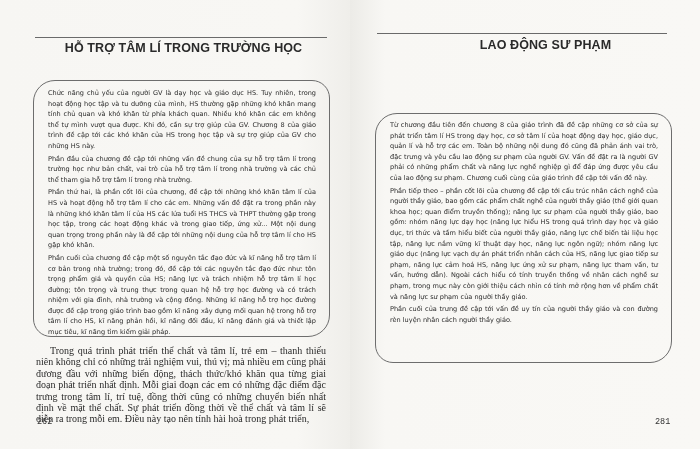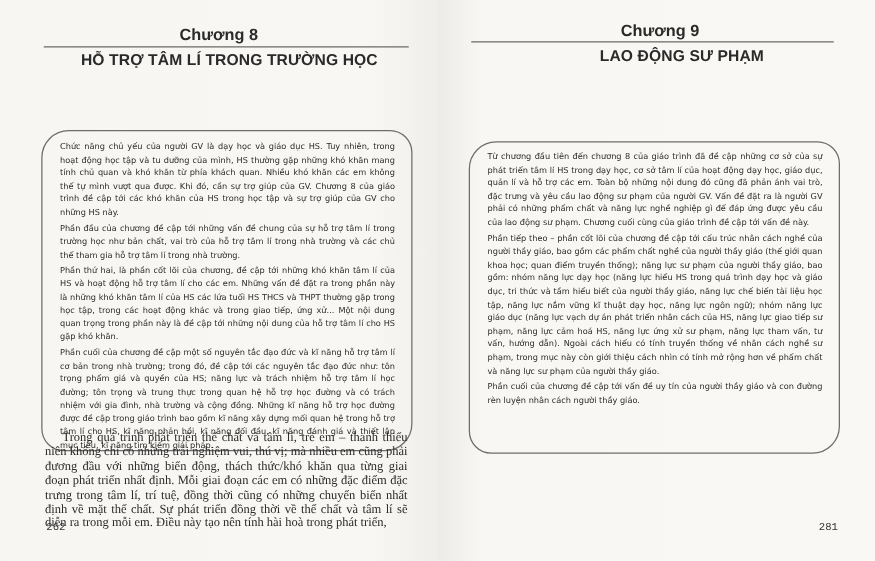--- a/index.html
+++ b/index.html
@@ -58,48 +58,46 @@
       font-family: Liberation Mono, monospace;
       font-size: 8.5px; color: #333;
     }
   </style>
 </head>
 <body>
 
 <div class="spread">
 
   <div class="page left">
-    <div class="chapter-num" style="top:20px;">Chương 8</div>
     <div class="chapter-rule" style="left:35px; width:292px; top:37px;"></div>
     <div class="chapter-title" style="top:40px;">HỖ TRỢ TÂM LÍ TRONG TRƯỜNG HỌC</div>
 
-    <div class="summary-box" style="left:33px; top:80px; width:297px; height:257px;margin-top:24px;">
+    <div class="summary-box" style="left:33px; top:80px; width:297px; height:257px;">
       <p>Chức năng chủ yếu của người GV là dạy học và giáo dục HS. Tuy nhiên, trong hoạt động học tập và tu dưỡng của mình, HS thường gặp những khó khăn mang tính chủ quan và khó khăn từ phía khách quan. Nhiều khó khăn các em không thể tự mình vượt qua được. Khi đó, cần sự trợ giúp của GV. Chương 8 của giáo trình đề cập tới các khó khăn của HS trong học tập và sự trợ giúp của GV cho những HS này.</p>
       <p>Phần đầu của chương đề cập tới những vấn đề chung của sự hỗ trợ tâm lí trong trường học như bản chất, vai trò của hỗ trợ tâm lí trong nhà trường và các chủ thể tham gia hỗ trợ tâm lí trong nhà trường.</p>
       <p>Phần thứ hai, là phần cốt lõi của chương, đề cập tới những khó khăn tâm lí của HS và hoạt động hỗ trợ tâm lí cho các em. Những vấn đề đặt ra trong phần này là những khó khăn tâm lí của HS các lứa tuổi HS THCS và THPT thường gặp trong học tập, trong các hoạt động khác và trong giao tiếp, ứng xử... Một nội dung quan trọng trong phần này là đề cập tới những nội dung của hỗ trợ tâm lí cho HS gặp khó khăn.</p>
       <p>Phần cuối của chương đề cập một số nguyên tắc đạo đức và kĩ năng hỗ trợ tâm lí cơ bản trong nhà trường; trong đó, đề cập tới các nguyên tắc đạo đức như: tôn trọng phẩm giá và quyền của HS; năng lực và trách nhiệm hỗ trợ tâm lí học đường; tôn trọng và trung thực trong quan hệ hỗ trợ học đường và có trách nhiệm với gia đình, nhà trường và cộng đồng. Những kĩ năng hỗ trợ học đường được đề cập trong giáo trình bao gồm kĩ năng xây dựng mối quan hệ trong hỗ trợ tâm lí cho HS, kĩ năng phản hồi, kĩ năng đối đầu, kĩ năng đánh giá và thiết lập mục tiêu, kĩ năng tìm kiếm giải pháp.</p>
     </div>
 
     <div class="body-text" style="left:36px; top:345px; width:290px;">
       <span class="indent"></span><span>Trong quá trình phát triển thể chất và tâm lí, trẻ em – thanh thiếu niên không chỉ có những trải nghiệm vui, thú vị; mà nhiều em cũng phải đương đầu với những biến động, thách thức/khó khăn qua từng giai đoạn phát triển nhất định. Mỗi giai đoạn các em có những đặc điểm đặc trưng trong tâm lí, trí tuệ, đồng thời cũng có những chuyển biến nhất định về mặt thể chất. Sự phát triển đồng thời về thể chất và tâm lí sẽ diễn ra trong mỗi em. Điều này tạo nên tính hài hoà trong phát triển,</span>
     </div>
 
     <div class="page-number" style="left:37px; top:417px;">262</div>
   </div>
 
   <div class="page right">
-    <div class="chapter-num" style="top:17px; left:6px;">Chương 9</div>
     <div class="chapter-rule" style="left:27px; width:290px; top:33px;"></div>
     <div class="chapter-title" style="top:37px; left:24px;">
       <div>LAO ĐỘNG SƯ PHẠM</div>
     </div>
 
     <div class="summary-box" style="left:25px; top:113px; width:297px; height:250px; padding-top:6px;">
       <p>Từ chương đầu tiên đến chương 8 của giáo trình đã đề cập những cơ sở của sự phát triển tâm lí HS trong dạy học, cơ sở tâm lí của hoạt động dạy học, giáo dục, quản lí và hỗ trợ các em. Toàn bộ những nội dung đó cũng đã phản ánh vai trò, đặc trưng và yêu cầu lao động sư phạm của người GV. Vấn đề đặt ra là người GV phải có những phẩm chất và năng lực nghề nghiệp gì để đáp ứng được yêu cầu của lao động sư phạm. Chương cuối cùng của giáo trình đề cập tới vấn đề này.</p>
       <p>Phần tiếp theo – phần cốt lõi của chương đề cập tới cấu trúc nhân cách nghề của người thầy giáo, bao gồm các phẩm chất nghề của người thầy giáo (thế giới quan khoa học; quan điểm truyền thống); năng lực sư phạm của người thầy giáo, bao gồm: nhóm năng lực dạy học (năng lực hiểu HS trong quá trình dạy học và giáo dục, tri thức và tầm hiểu biết của người thầy giáo, năng lực chế biến tài liệu học tập, năng lực nắm vững kĩ thuật dạy học, năng lực ngôn ngữ); nhóm năng lực giáo dục (năng lực vạch dự án phát triển nhân cách của HS, năng lực giao tiếp sư phạm, năng lực cảm hoá HS, năng lực ứng xử sư phạm, năng lực tham vấn, tư vấn, hướng dẫn). Ngoài cách hiểu có tính truyền thống về nhân cách nghề sư phạm, trong mục này còn giới thiệu cách nhìn có tính mở rộng hơn về phẩm chất và năng lực sư phạm của người thầy giáo.</p>
-      <p>Phần cuối của chương đề cập tới vấn đề uy tín của người thầy giáo và con đường rèn luyện nhân cách người thầy giáo.</p>
+      <p>Phần cuối của trưng đề cập tới vấn đề uy tín của người thầy giáo và con đường rèn luyện nhân cách người thầy giáo.</p>
     </div>
 
 
     <div class="page-number" style="left:305px; top:417px;">281</div>
   </div>
 
 </div>
 
 </body></html>

